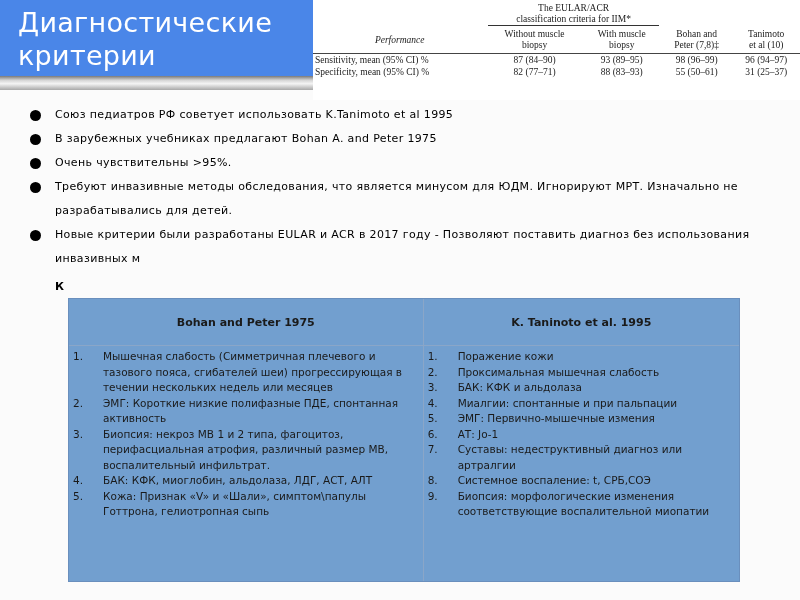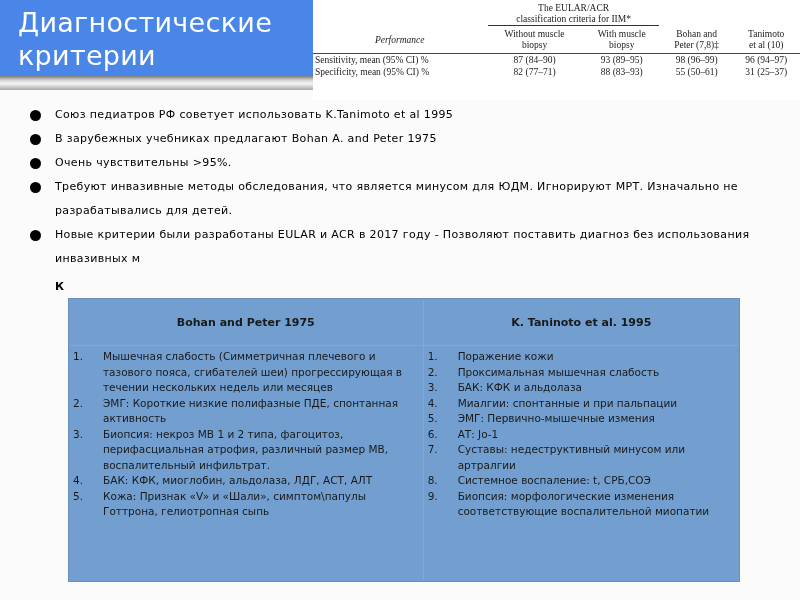--- a/index.html
+++ b/index.html
@@ -169,21 +169,21 @@
         </ol>
       </td>
       <td>
         <ol>
           <li><span class="num">1.</span><span>Поражение кожи</span></li>
           <li><span class="num">2.</span><span>Проксимальная мышечная слабость</span></li>
           <li><span class="num">3.</span><span>БАК: КФК и альдолаза</span></li>
           <li><span class="num">4.</span><span>Миалгии: спонтанные и при пальпации</span></li>
           <li><span class="num">5.</span><span>ЭМГ: Первично-мышечные измения</span></li>
           <li><span class="num">6.</span><span>АТ: Jo-1</span></li>
-          <li><span class="num">7.</span><span>Суставы: недеструктивный минусом или артралгии</span></li>
+          <li><span class="num">7.</span><span>Суставы: недеструктивный диагноз или артралгии</span></li>
           <li><span class="num">8.</span><span>Системное воспаление: t, СРБ,СОЭ</span></li>
           <li><span class="num">9.</span><span>Биопсия: морфологические изменения соответствующие воспалительной миопатии</span></li>
         </ol>
       </td>
     </tr>
   </tbody>
     </table>
 </div>
 
 </body></html>

